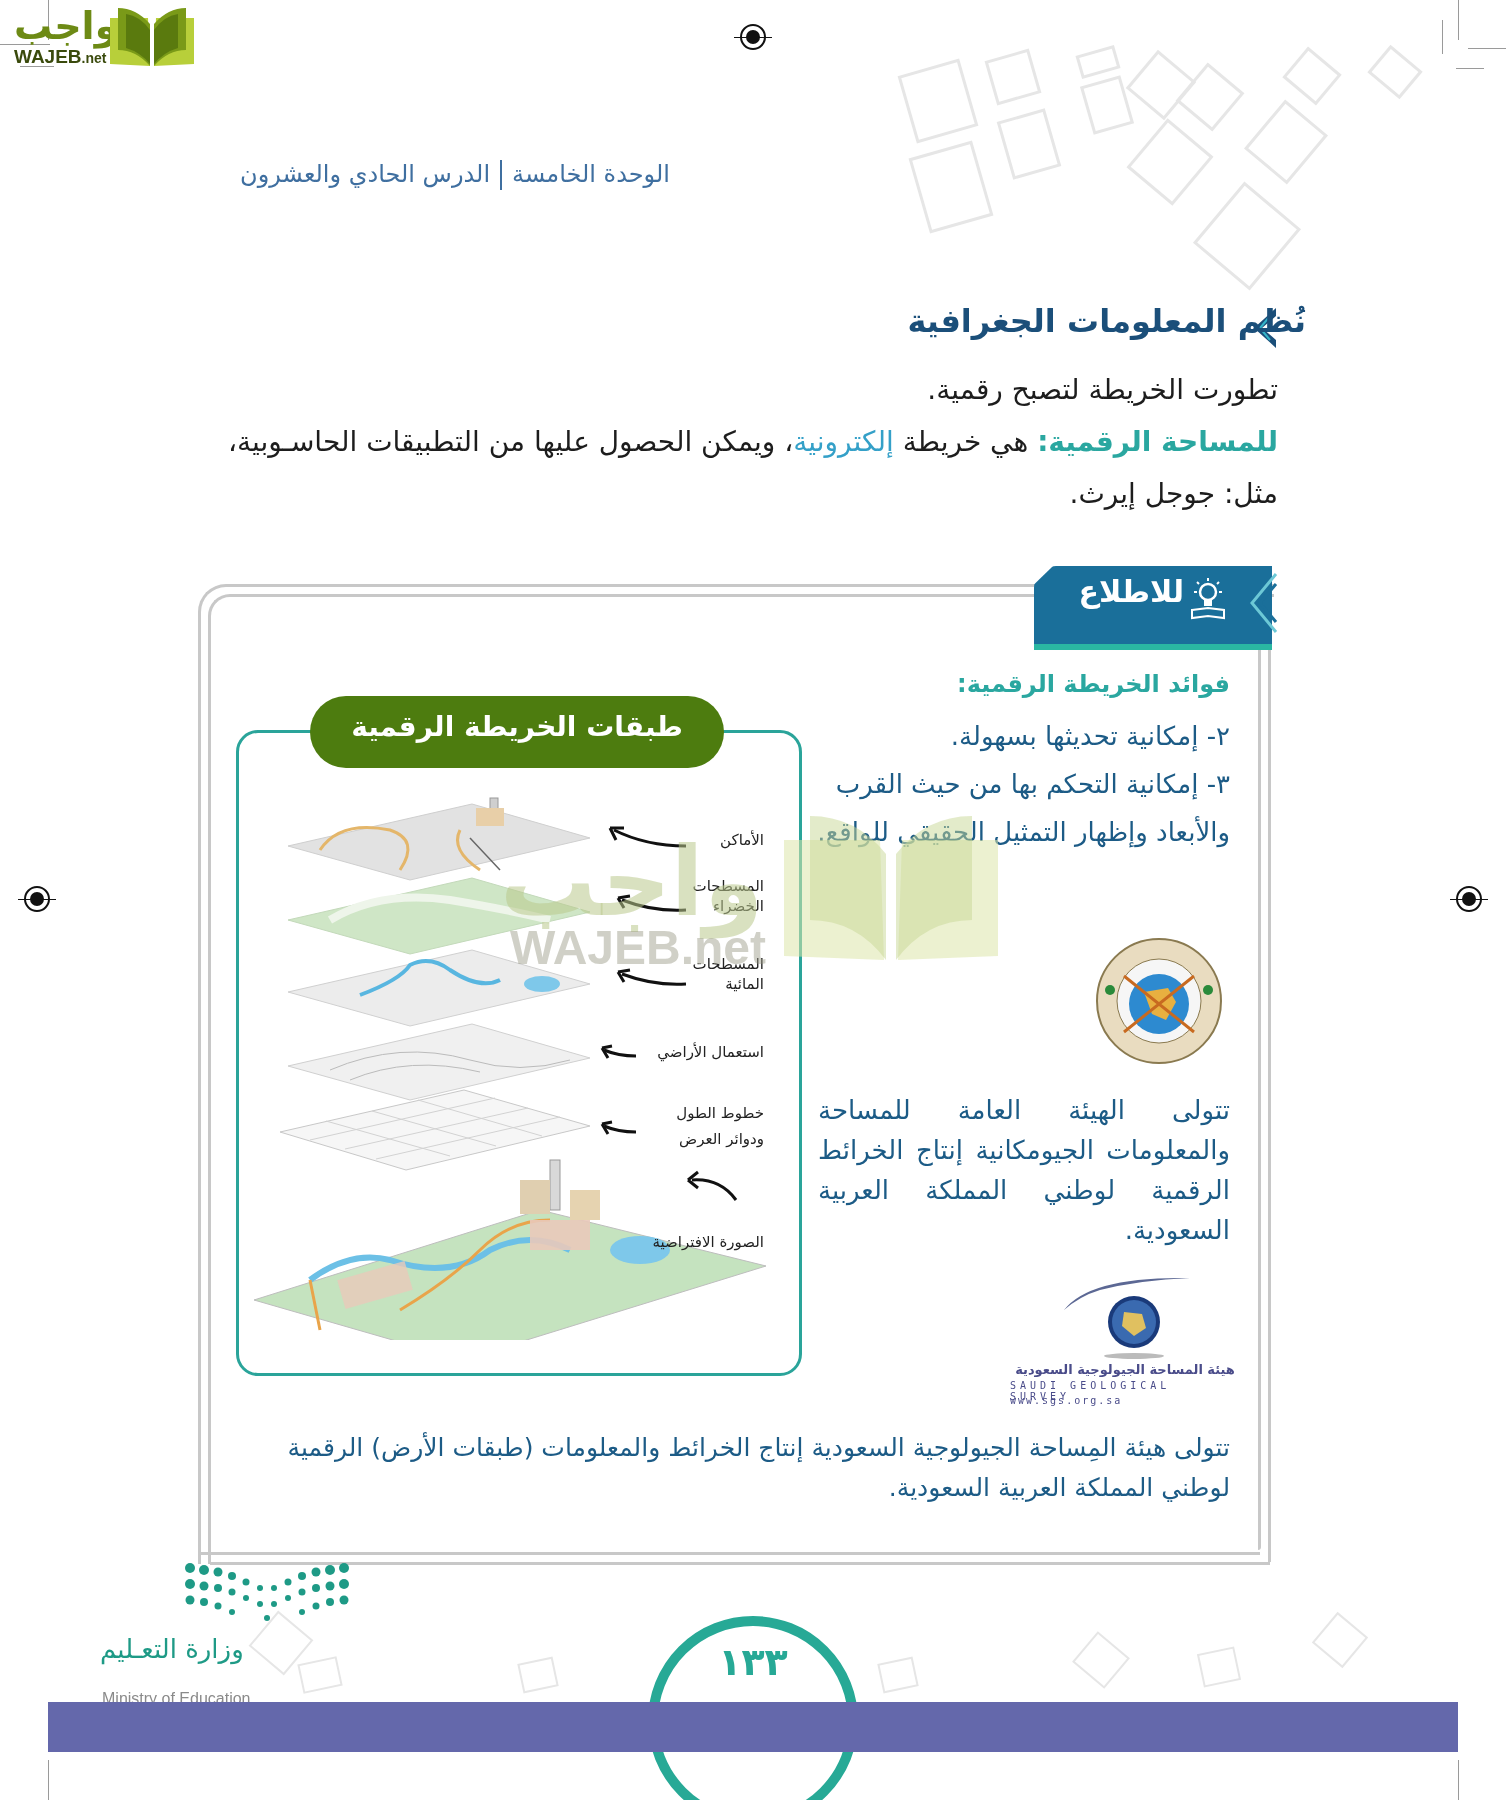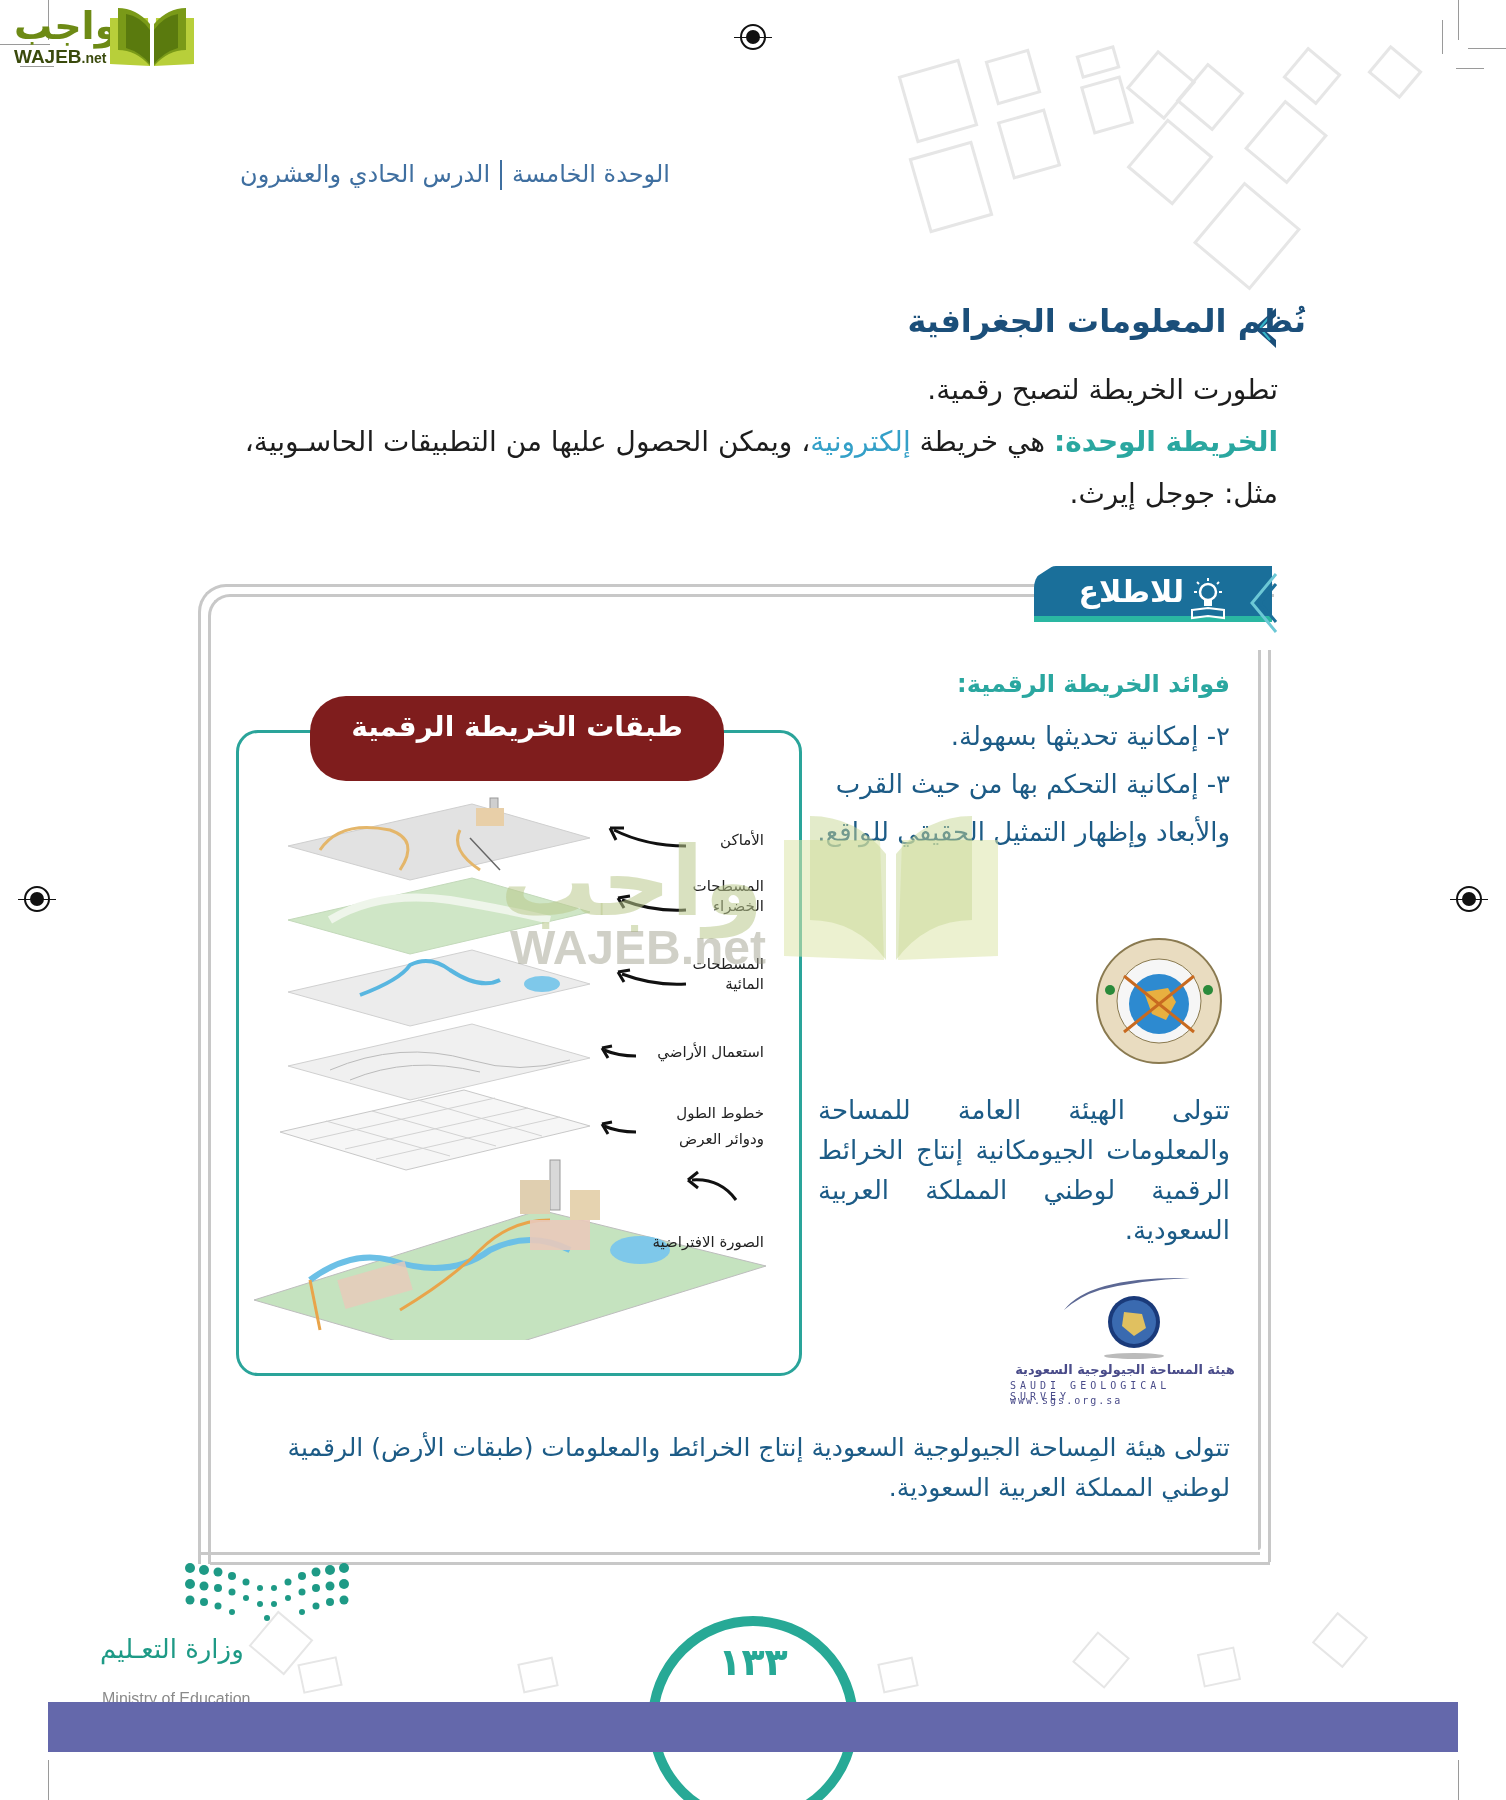--- a/index.html
+++ b/index.html
@@ -38,31 +38,31 @@
   .para .hl { color: #34a0c8; }
 
   
   .info-outer { left: 198px; top: 584px; width: 1076px; height: 980px; border: 3px solid #c8c8c8; border-radius: 28px 0 0 0; border-right: none; border-bottom: none; }
   .info-outer2 { left: 208px; top: 594px; width: 1066px; height: 970px; border-top: 3px solid #c8c8c8; border-left: 3px solid #c8c8c8; border-radius: 22px 0 0 0; }
   .info-bottom { left: 200px; top: 1552px; width: 1060px; height: 3px; background: #c8c8c8; }
   .info-bottom2 { left: 210px; top: 1562px; width: 1060px; height: 3px; background: #c8c8c8; }
   .info-right { left: 1258px; top: 650px; width: 3px; height: 900px; background: #c8c8c8; border-radius: 0 0 18px 0; }
   .info-right2 { left: 1268px; top: 650px; width: 3px; height: 912px; background: #c8c8c8; }
 
-  .info-badge { left: 1034px; top: 566px; width: 238px; height: 56px; background: #1a6f9a; border-radius: 22px 0 0 0; clip-path: polygon(8% 0, 100% 0, 100% 100%, 0 100%, 0 22%); border-bottom: 6px solid #2ab7a2; }
+  .info-badge { left: 1034px; top: 566px; width: 238px; height: 84px; background: #1a6f9a; border-radius: 22px 0 0 0; clip-path: polygon(8% 0, 100% 0, 100% 100%, 0 100%, 0 22%); border-bottom: 6px solid #2ab7a2; }
   .info-badge-label { position: absolute; right: 88px; top: 8px; font-size: 30px; font-weight: bold; color: #ffffff; direction: rtl; }
   .bulb-icon { position: absolute; right: 44px; top: 10px; width: 40px; height: 44px; }
   .badge-chevron { left: 1246px; top: 570px; width: 32px; height: 66px; }
 
   .benefits-title { right: 276px; top: 670px; font-size: 24px; font-weight: bold; color: #2aa7a0; direction: rtl; }
   .benefits-list { right: 276px; top: 712px; width: 420px; font-size: 26px; color: #1c5b86; direction: rtl; text-align: right; line-height: 48px; }
 
   
   .layers-panel { left: 236px; top: 730px; width: 566px; height: 646px; border: 3px solid #2aa49a; border-radius: 22px; }
-  .layers-header { left: 310px; top: 696px; width: 414px; height: 85px; background: #7f1d1d; border-radius: 36px; }
+  .layers-header { left: 310px; top: 696px; width: 414px; height: 72px; background: #4d7c0f; border-radius: 36px; }
   .layers-header-label { position: absolute; left: 0; right: 0; top: 14px; text-align: center; font-size: 28px; font-weight: bold; color: #fff; direction: rtl; }
 
   .layer-label { position: absolute; font-size: 15px; color: #222; direction: rtl; text-align: right; line-height: 20px; }
   .arrow-icon { position: absolute; }
 
   
   .wm-center { left: 500px; top: 826px; font-size: 96px; font-weight: bold; color: rgba(186,200,140,0.55); direction: rtl; }
   .wm-center-en { left: 510px; top: 920px; font-size: 48px; font-weight: bold; color: rgba(150,150,130,0.45); font-family: "Liberation Sans", sans-serif; }
   .wm-book { left: 780px; top: 810px; width: 222px; height: 150px; }
 
@@ -137,21 +137,21 @@
 </div>
 
 <svg class="abs title-chevron" viewBox="0 0 28 44">
   <path d="M26 2 L4 22 L26 42 L26 34 L12 22 L26 10 Z" fill="#1b4f7a"></path>
   <path d="M20 10 L10 22 L20 34" fill="none" stroke="#34b4c8" stroke-width="2"></path>
 </svg>
 <div class="abs section-title">نُظم المعلومات الجغرافية</div>
 
 <div class="abs para" style="top:364px;">تطورت الخريطة لتصبح رقمية.</div>
 <div class="abs para" style="top:416px;">
-  <span class="term">الخريطة الوحدة:</span><span> هي خريطة </span><span class="hl">إلكترونية</span><span>، ويمكن الحصول عليها من التطبيقات الحاسـوبية،</span>
+  <span class="term">للمساحة الرقمية:</span><span> هي خريطة </span><span class="hl">إلكترونية</span><span>، ويمكن الحصول عليها من التطبيقات الحاسـوبية،</span>
 </div>
 <div class="abs para" style="top:468px;">مثل: جوجل إيرث.</div>
 
 <div class="abs info-outer"></div>
 <div class="abs info-outer2"></div>
 <div class="abs info-bottom"></div>
 <div class="abs info-bottom2"></div>
 <div class="abs info-right"></div>
 <div class="abs info-right2"></div>
 

